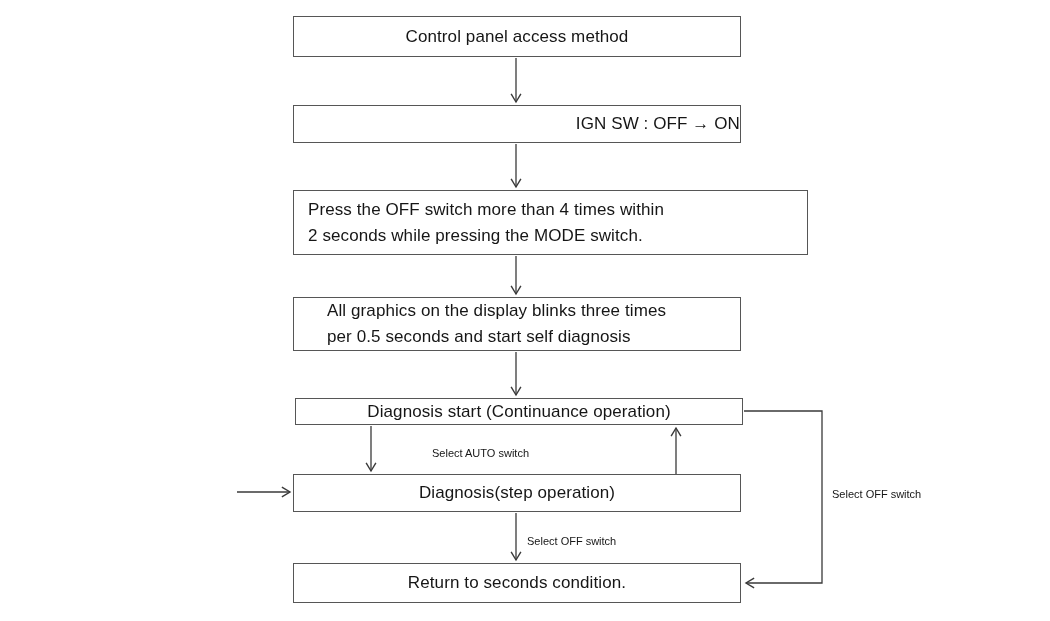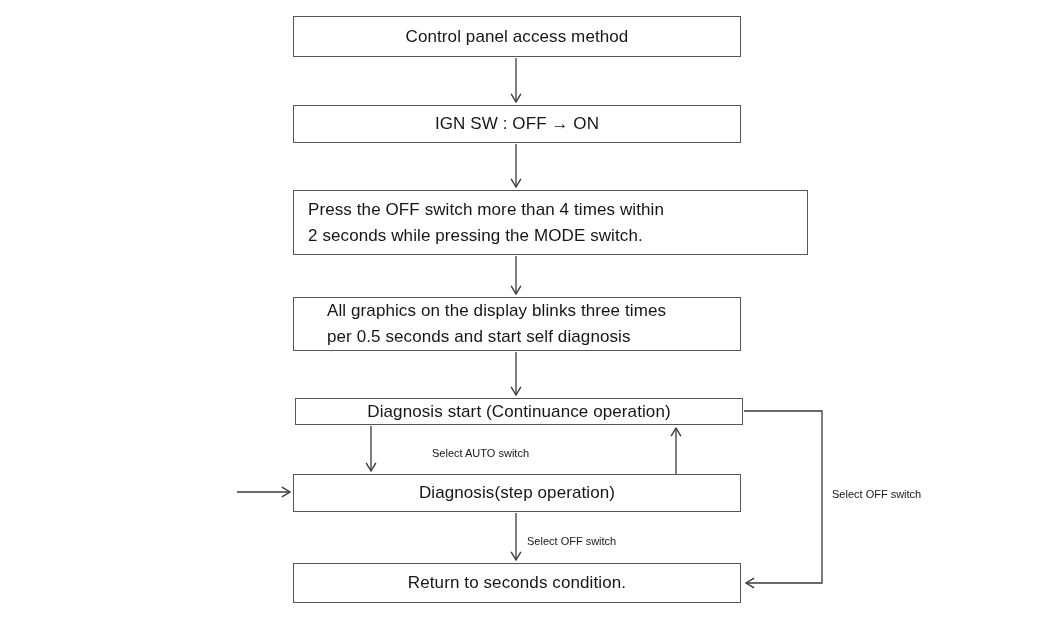--- a/index.html
+++ b/index.html
@@ -36,21 +36,21 @@
   .node span { display: block; white-space: nowrap; }
   .edge-label {
     position: absolute;
     font-size: 11px;
     line-height: 25px;
     white-space: nowrap;
     background: #ffffff;
   }
   
   #node-1 { left: 293px; top: 16px;  width: 448px; height: 41px; }
-  #node-2 { left: 293px; top: 105px; width: 448px; height: 38px; }
+  #node-2 { left: 293px; top: 105px; width: 448px; height: 38px; align-items: flex-end; }
   #node-3 { left: 293px; top: 190px; width: 515px; height: 65px; padding-left: 14px; }
   #node-4 { left: 293px; top: 297px; width: 448px; height: 54px; padding-left: 33px; }
   #node-5 { left: 295px; top: 398px; width: 448px; height: 27px; }
   #node-6 { left: 293px; top: 474px; width: 448px; height: 38px; }
   #node-7 { left: 293px; top: 563px; width: 448px; height: 40px; }
   
   #label-select-auto      { left: 432px; top: 441px; }
   #label-select-off-down  { left: 527px; top: 529px; }
   #label-select-off-right { left: 832px; top: 482px; }
   #label-press-ac         { left: 87px;  top: 473px; }

